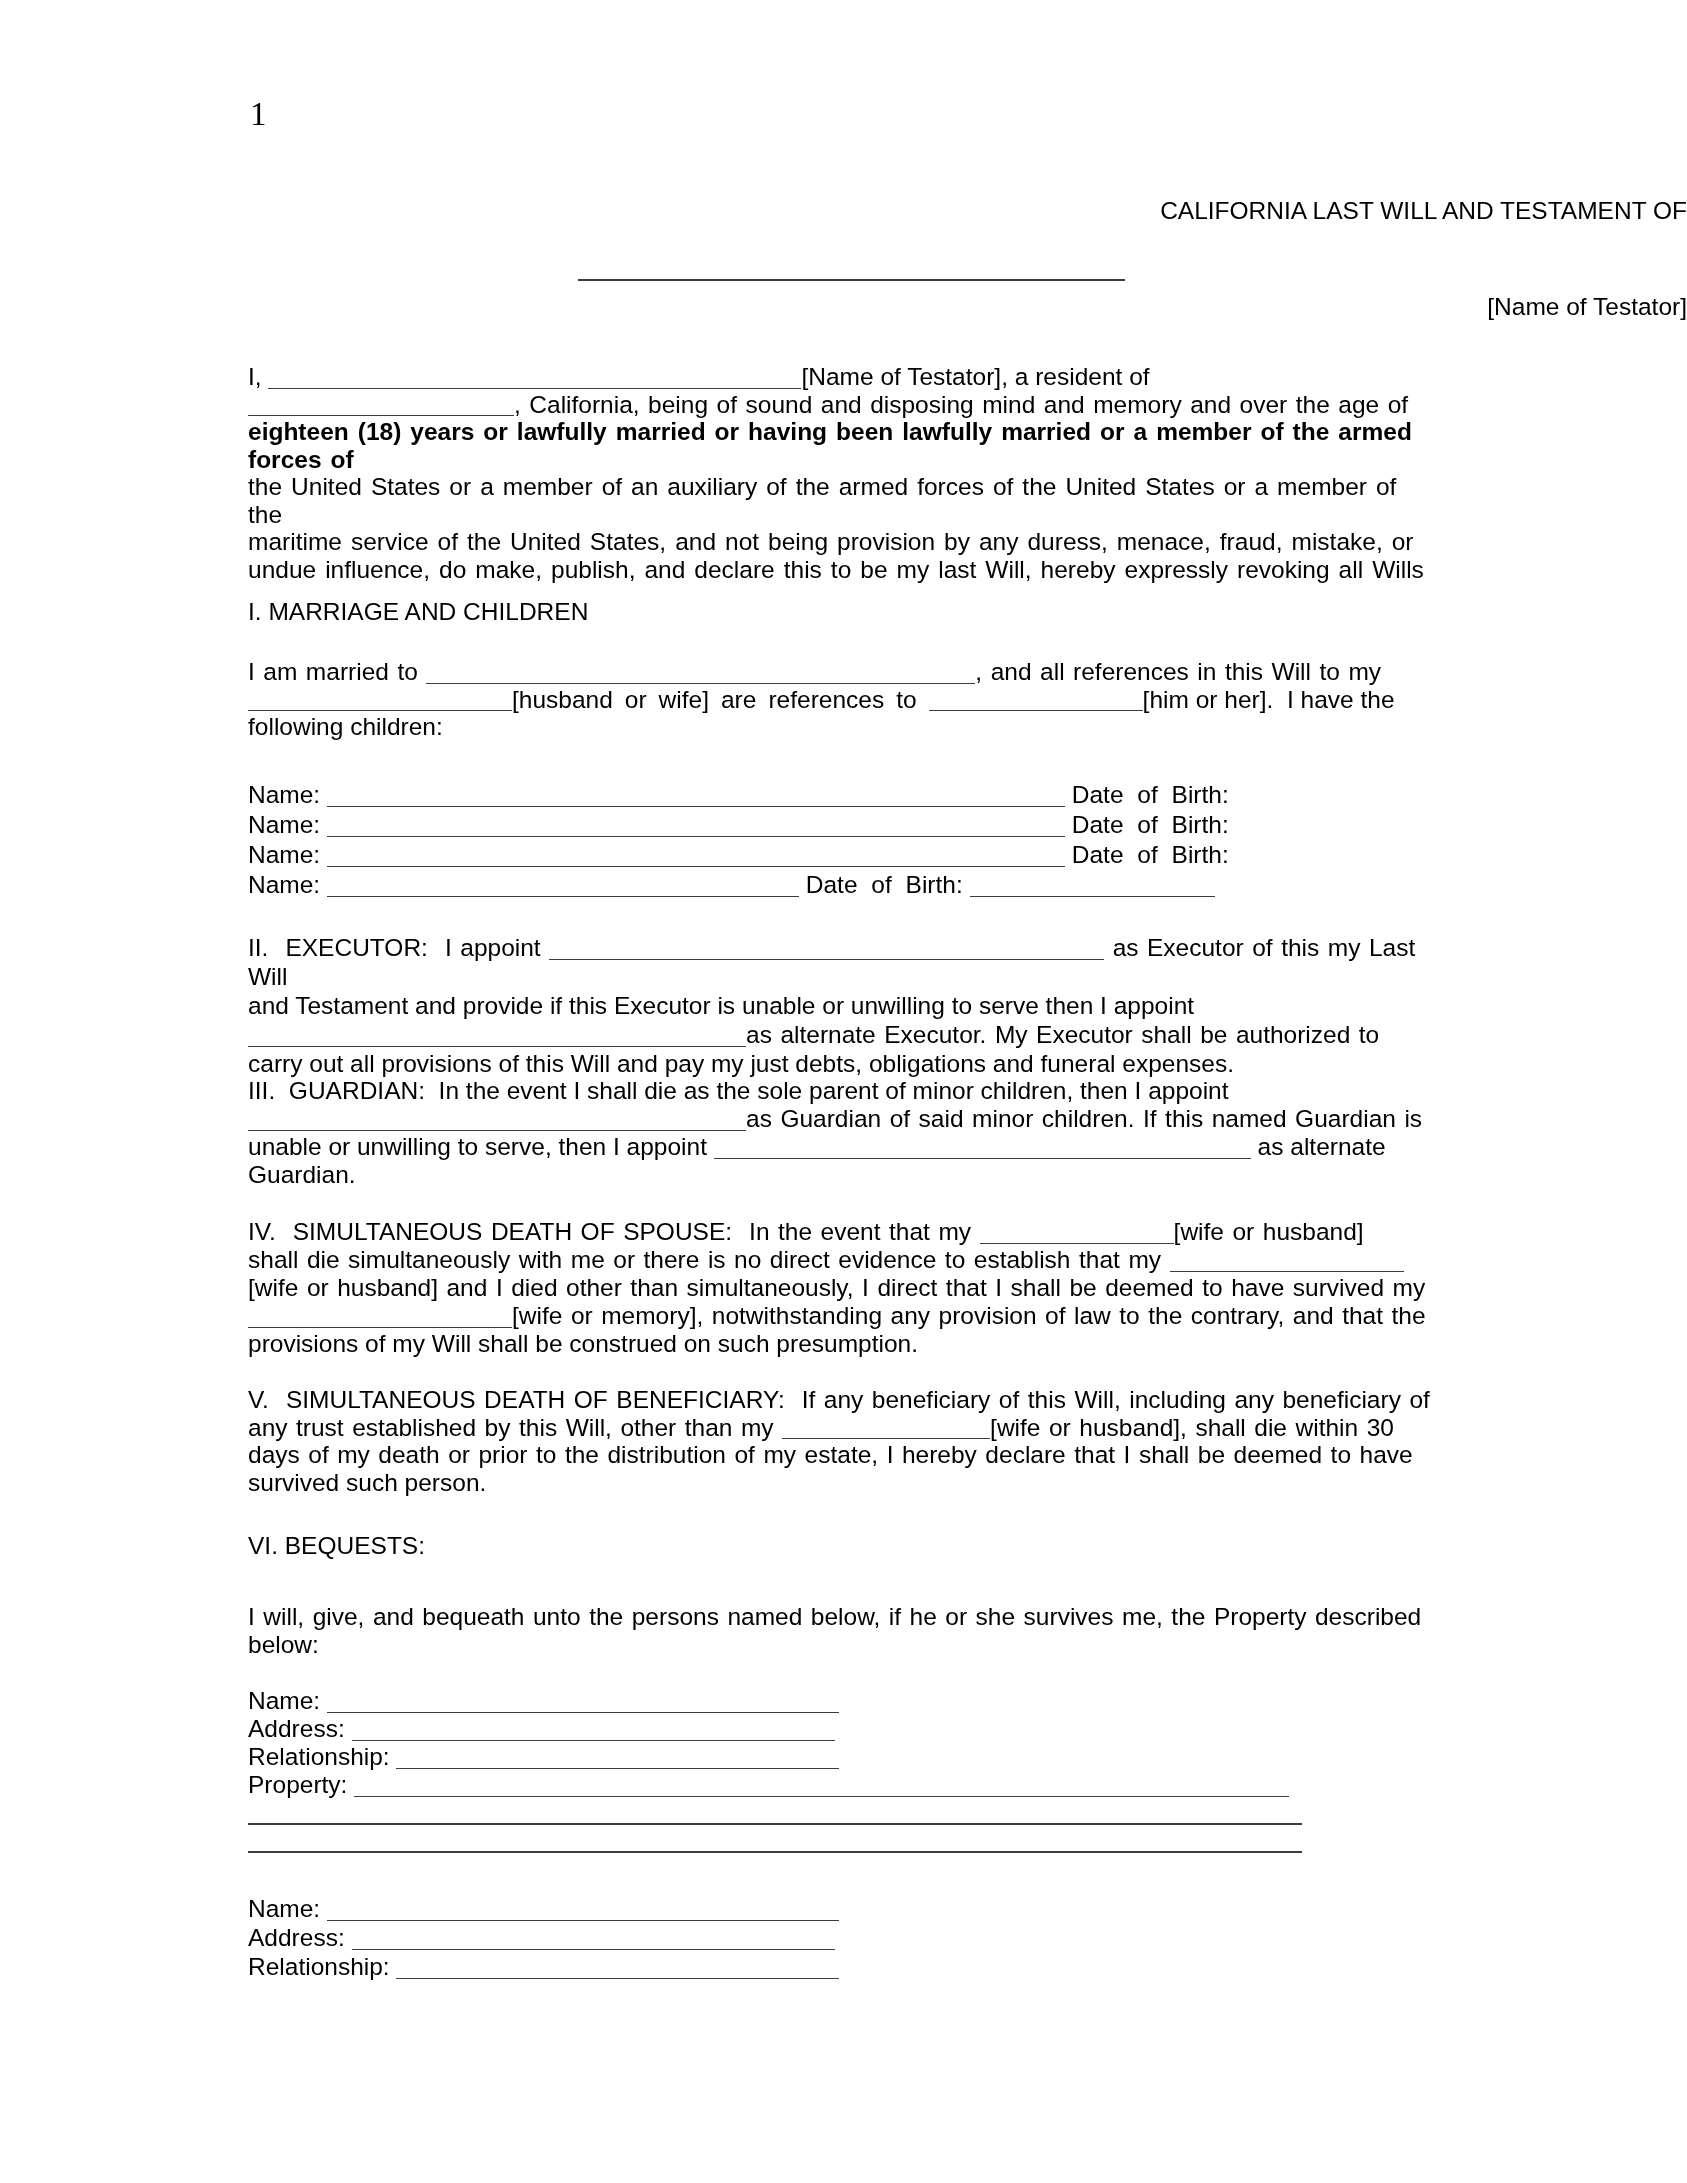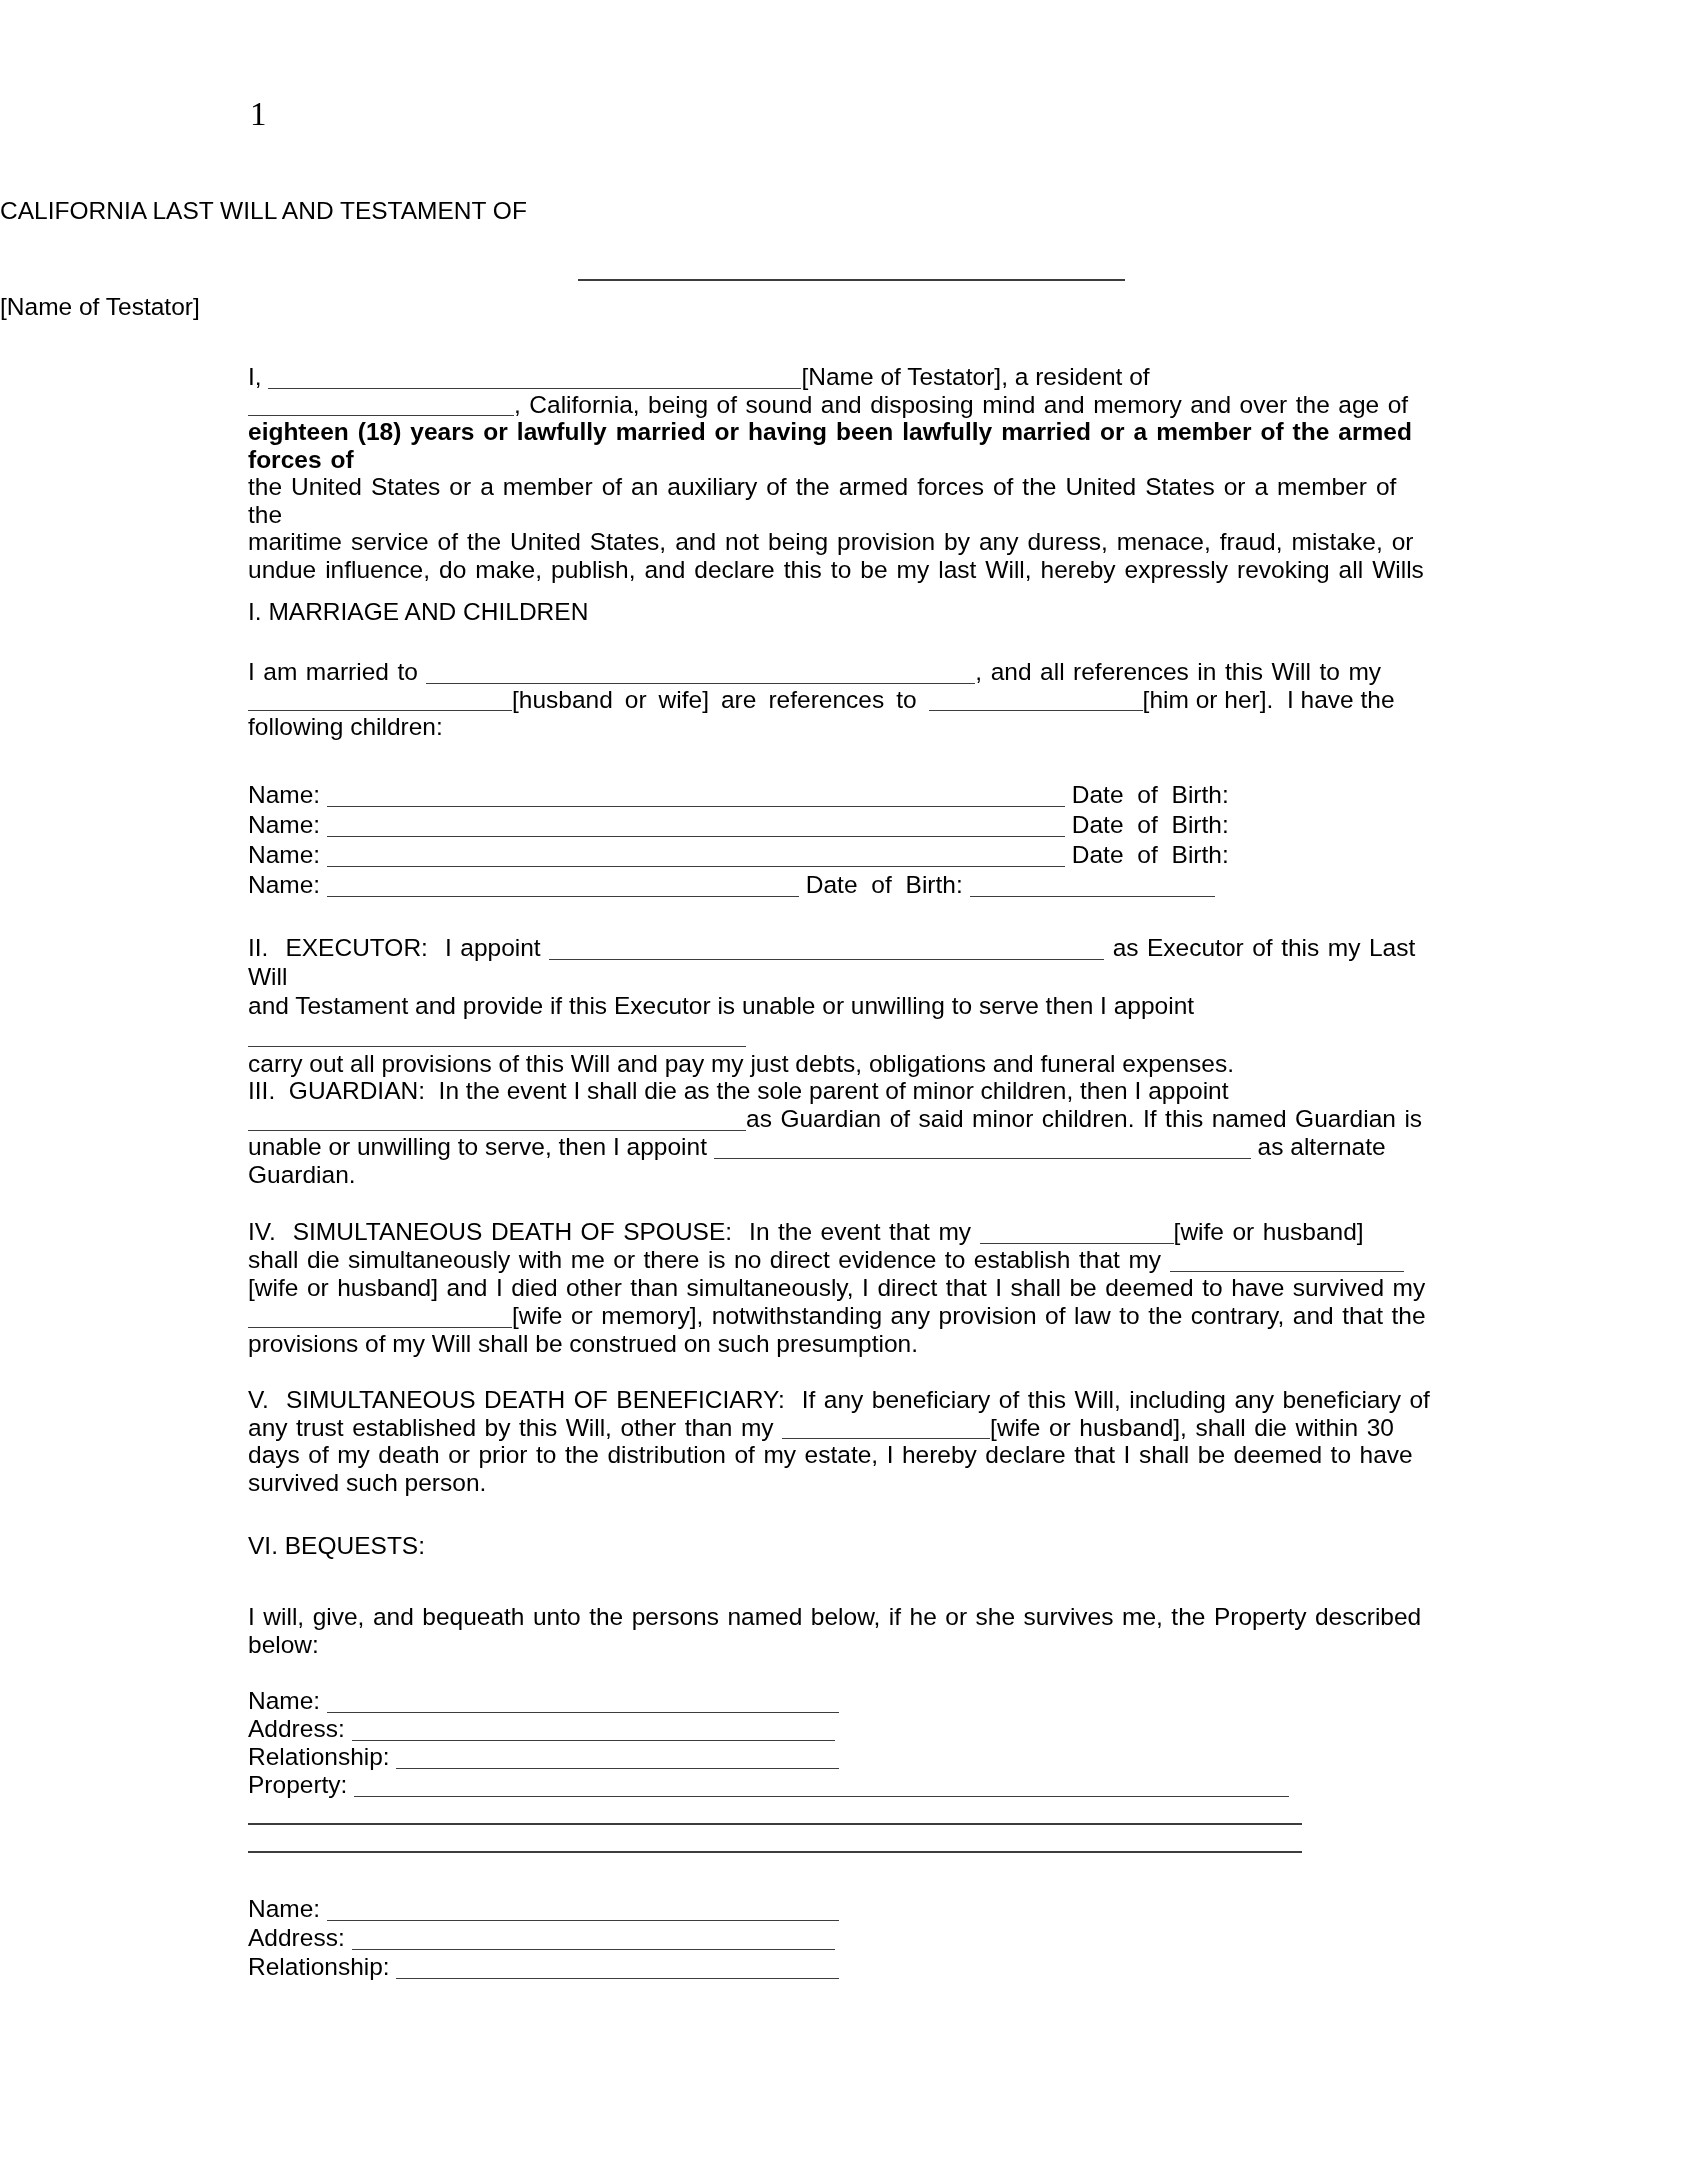--- a/index.html
+++ b/index.html
@@ -6,21 +6,21 @@
   .page {
     position:relative;
     width:1687px; height:2184px;
     background:#ffffff;
     font-family:"Liberation Sans","DejaVu Sans",sans-serif;
     font-size:24.5px;
     color:#000;
     overflow:hidden;
   }
   .abs { position:absolute; left:248px; }
-  .centered { left:0; right:0; text-align:left; }
+  .centered { left:0; right:0; text-align:right; }
   .line { white-space:pre-wrap; }
   .blank {
     display:inline-block;
     height:23px;
     margin-bottom:-3.5px;
     border-bottom:1.7px solid #3d3d3d;
   }
   .pagenum {
     font-family:"Liberation Serif","DejaVu Serif",serif;
     font-size:33px;
@@ -67,21 +67,21 @@
   <div class="abs" id="children" style="top:780px; width:1188px;">
       <div class="line"><span>Name: </span><span class="blank" style="width: 738px;"></span><span> </span><span style="word-spacing: 7px;">Date of Birth:</span></div>
       <div class="line"><span>Name: </span><span class="blank" style="width: 738px;"></span><span> </span><span style="word-spacing: 7px;">Date of Birth:</span></div>
       <div class="line"><span>Name: </span><span class="blank" style="width: 738px;"></span><span> </span><span style="word-spacing: 7px;">Date of Birth:</span></div>
       <div class="line"><span>Name: </span><span class="blank" style="width: 472px;"></span><span> </span><span style="word-spacing: 7px;">Date of Birth:</span><span> </span><span class="blank" style="width: 245px;"></span></div>
     </div>
 
   <div class="abs" id="executor" style="top:933px; width:1188px;">
       <div class="line" style="word-spacing: 1.7px;"><span>II.  EXECUTOR:  I appoint </span><span class="blank" style="width: 555px;"></span><span> as Executor of this my Last Will</span></div>
       <div class="line"><span>and Testament and provide if this Executor is unable or unwilling to serve then I appoint</span></div>
-      <div class="line" style="word-spacing: 1.7px;"><span class="blank" style="width: 498px;"></span></div>
+      <div class="line" style="word-spacing: 1.7px;"><span class="blank" style="width: 498px;"></span><span>as alternate Executor. My Executor shall be authorized to</span></div>
       <div class="line"><span>carry out all provisions of this Will and pay my just debts, obligations and funeral expenses.</span></div>
     </div>
 
   <div class="abs" id="guardian" style="top:1077px; width:1188px;">
       <div class="line"><span>III.  GUARDIAN:  In the event I shall die as the sole parent of minor children, then I appoint</span></div>
       <div class="line" style="word-spacing: 1.7px;"><span class="blank" style="width: 498px;"></span><span>as Guardian of said minor children. If this named Guardian is</span></div>
       <div class="line"><span>unable or unwilling to serve, then I appoint </span><span class="blank" style="width: 537px;"></span><span> as alternate</span></div>
       <div class="line"><span>Guardian.</span></div>
     </div>
 

